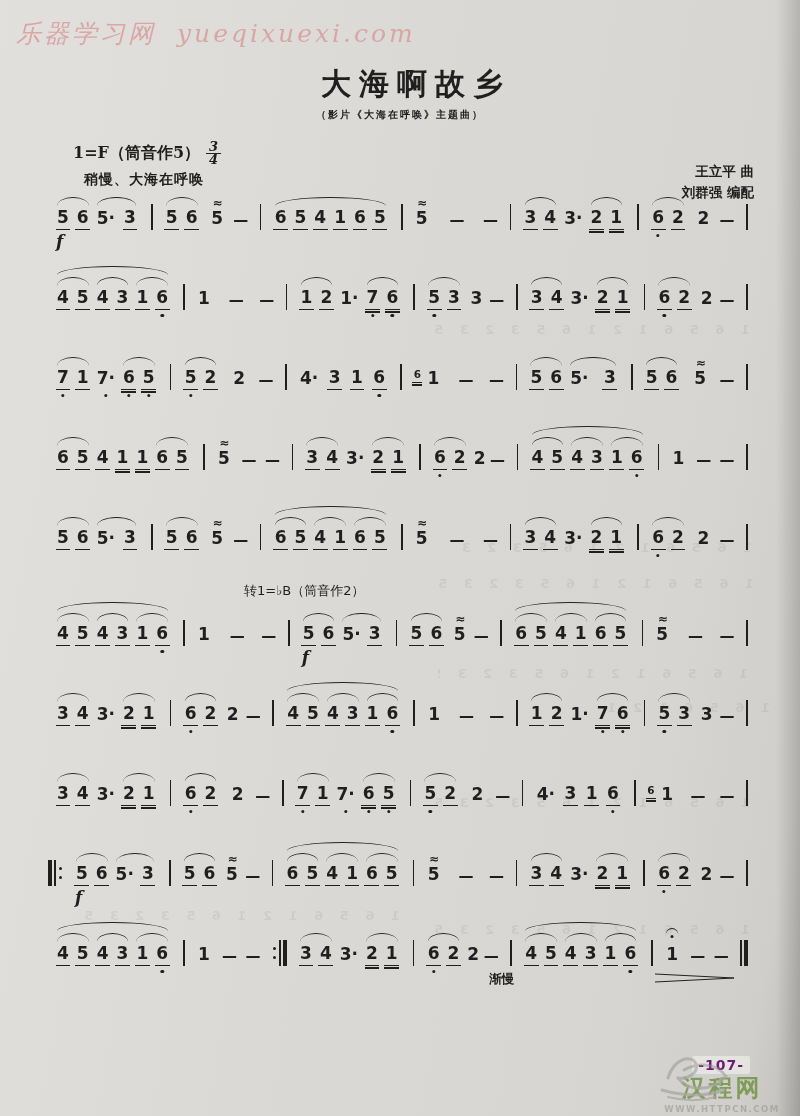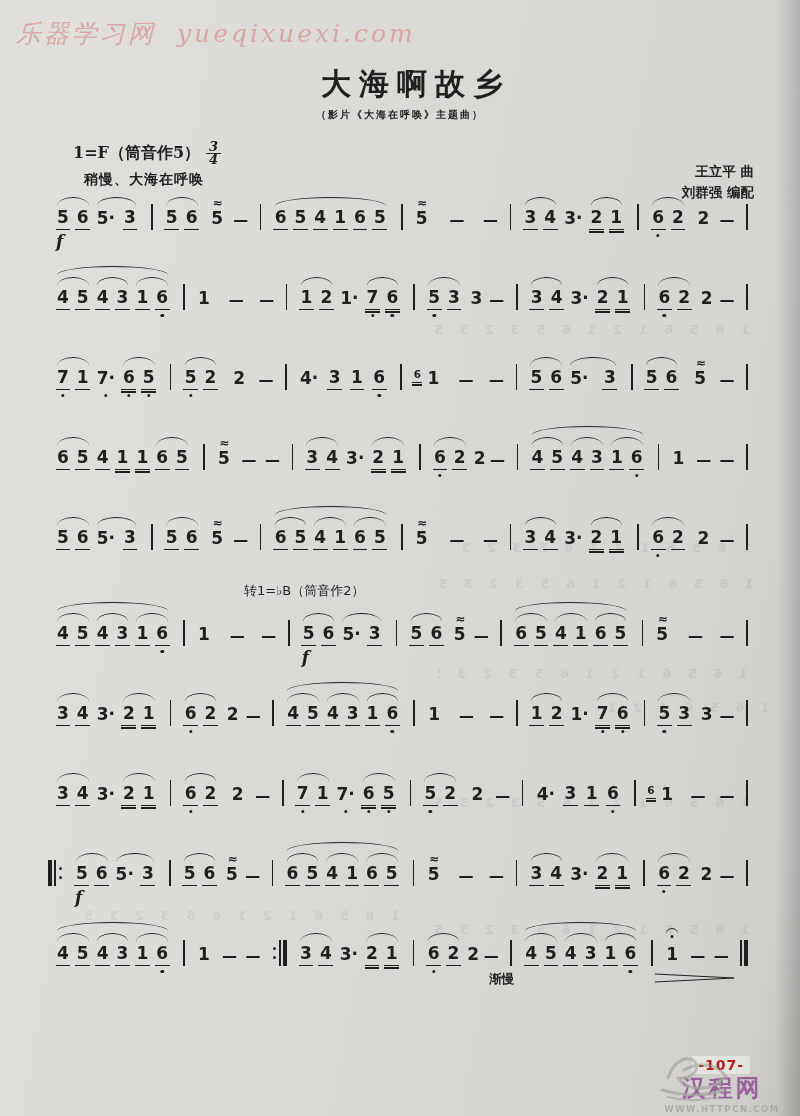--- a/index.html
+++ b/index.html
@@ -55,23 +55,23 @@
   .dots{display:flex;flex-direction:column;justify-content:center;gap:6px;margin:0 2px;}
   .dot{width:3.2px;height:3.2px;border-radius:50%;background:#1f1f1f;}
   .mark-dyn{position:absolute;left:10px;bottom:-21px;font-family:"DejaVu Serif",serif;
     font-style:italic;font-weight:bold;font-size:17px;}
   .mark-slow{position:absolute;right:-6px;bottom:-22px;font-size:12.5px;font-weight:bold;}
   .mark-hairpin{position:absolute;right:2px;bottom:-17px;}
   
   .perfnote{position:absolute;top:1002px;left:56px;right:72px;font-family:"DejaVu Serif",serif;
     font-size:14.5px;line-height:25px;font-weight:bold;padding-left:78px;text-indent:-78px;}
   .pagenum{position:absolute;top:1056px;right:50px;font-size:14px;font-weight:bold;letter-spacing:1px;
-    color:#b91c1c;background:rgba(232,231,227,.85);padding:1px 6px;border-radius:2px;}
+    color:#701a75;background:rgba(232,231,227,.85);padding:1px 6px;border-radius:2px;}
   .logo{position:absolute;bottom:2px;right:8px;width:180px;text-align:center;opacity:.6;pointer-events:none;}
-  .logo-cn{font-size:24px;font-weight:bold;color:#701a75;letter-spacing:3px;margin-top:-34px;margin-left:40px;}
+  .logo-cn{font-size:24px;font-weight:bold;color:#4d7c0f;letter-spacing:3px;margin-top:-34px;margin-left:40px;}
   .logo-url{font-size:8.5px;color:#98968f;letter-spacing:1.5px;margin-left:40px;font-weight:bold;}
   .bleed{position:absolute;transform:scaleX(-1);opacity:.07;color:#333;font-weight:bold;
     font-size:13px;letter-spacing:6px;white-space:nowrap;filter:blur(.5px);pointer-events:none;}
 </style>
 </head>
 <body>
 
 <div class="page">
 
   <div class="watermark">乐器学习网 yueqixuexi.com</div>

